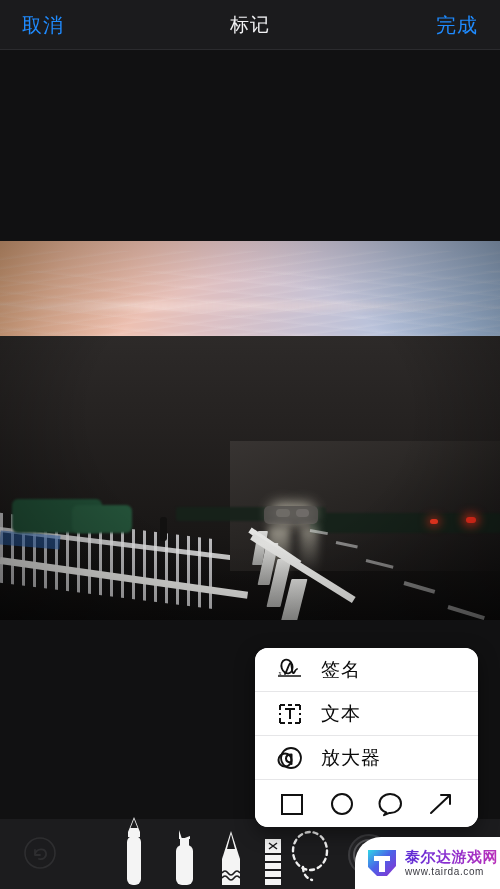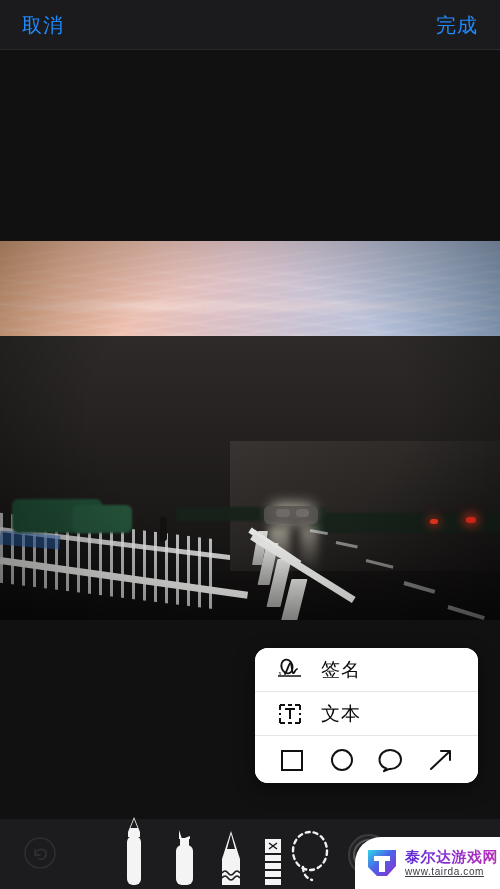--- a/index.html
+++ b/index.html
@@ -242,20 +242,21 @@
     margin-top:1px;
   }
 </style>
 </head>
 <body>
 
 <div class="screen">
 
   <div class="navbar">
     <div class="nav-btn nav-cancel">取消</div>
+    <div class="nav-title">标记</div>
     <div class="nav-btn nav-done">完成</div>
   </div>
 
   <div class="canvas-area">
     <div class="photo">
 
       <div class="sky"></div>
       <div class="streaks"></div>
       <div class="streaks2"></div>
       <div class="sky-low"></div>
@@ -367,20 +368,30 @@
           <path d="M23 3 L23 8 M23 3 L18 3" stroke="#111" stroke-width="2" fill="none"></path>
           <path d="M3 21 L3 16 M3 21 L8 21" stroke="#111" stroke-width="2" fill="none"></path>
           <path d="M23 21 L23 16 M23 21 L18 21" stroke="#111" stroke-width="2" fill="none"></path>
           <path d="M3 11 L3 13 M23 11 L23 13 M11 3 L15 3 M11 21 L15 21" stroke="#111" stroke-width="2" fill="none"></path>
           <path d="M8 7 L18 7 M13 7 L13 17" stroke="#111" stroke-width="2" fill="none"></path>
         </svg>
       </span>
       <span class="mi-label">文本</span>
     </div>
 
+    <div class="menu-item">
+      <span class="mi-icon">
+        <svg width="30" height="26" viewBox="0 0 30 26">
+          <circle cx="16" cy="13" r="10" stroke="#111" stroke-width="1.8" fill="none"></circle>
+          <circle cx="10" cy="15" r="6.5" stroke="#111" stroke-width="2" fill="none"></circle>
+          <path d="M16.5 9.5 L16.5 19 M16.5 9.5 C12.5 9.5 11 11.5 11 13.5 C11 15.5 12.5 17.5 16.5 17.5" stroke="#111" stroke-width="2" fill="none" stroke-linecap="round"></path>
+        </svg>
+      </span>
+      <span class="mi-label">放大器</span>
+    </div>
 
     <div class="shape-row">
       <span class="shape-btn">
         <svg width="26" height="26" viewBox="0 0 26 26">
           <rect x="3" y="4" width="20" height="19" stroke="#111" stroke-width="2" fill="none"></rect>
         </svg>
       </span>
       <span class="shape-btn">
         <svg width="26" height="26" viewBox="0 0 26 26">
           <circle cx="13" cy="13" r="10" stroke="#111" stroke-width="2" fill="none"></circle>
@@ -475,17 +486,17 @@
             <stop offset="45%" stop-color="#4b63e8"></stop>
             <stop offset="100%" stop-color="#8b2fd0"></stop>
           </linearGradient>
         </defs>
         <path d="M3 4 L31 4 L31 20 L22 30 L12 30 L3 21 Z" fill="url(#wmg)"></path>
         <path d="M9 10 L25 10 L25 15 L20 15 L20 26 L14 26 L14 15 L9 15 Z" fill="#ffffff"></path>
       </svg>
     </span>
     <span class="wm-text">
       <span class="wm-cn">泰尔达游戏网</span>
-      <span class="wm-url" style="display:block;text-decoration:underline;">www.tairda.com</span>
+      <span class="wm-url" style="display:block;">www.tairda.com</span>
     </span>
   </div>
 
 </div>
 
 </body></html>

